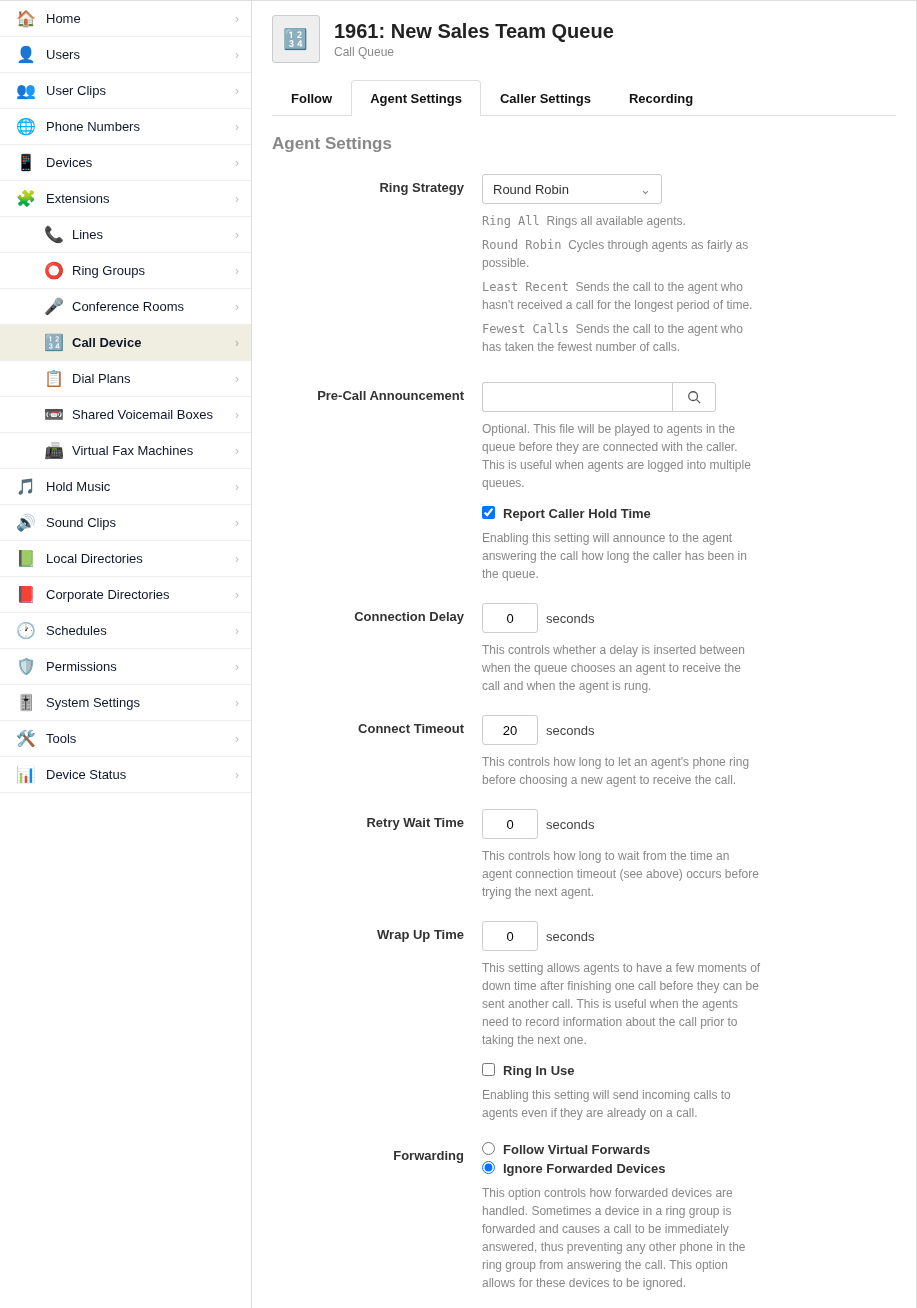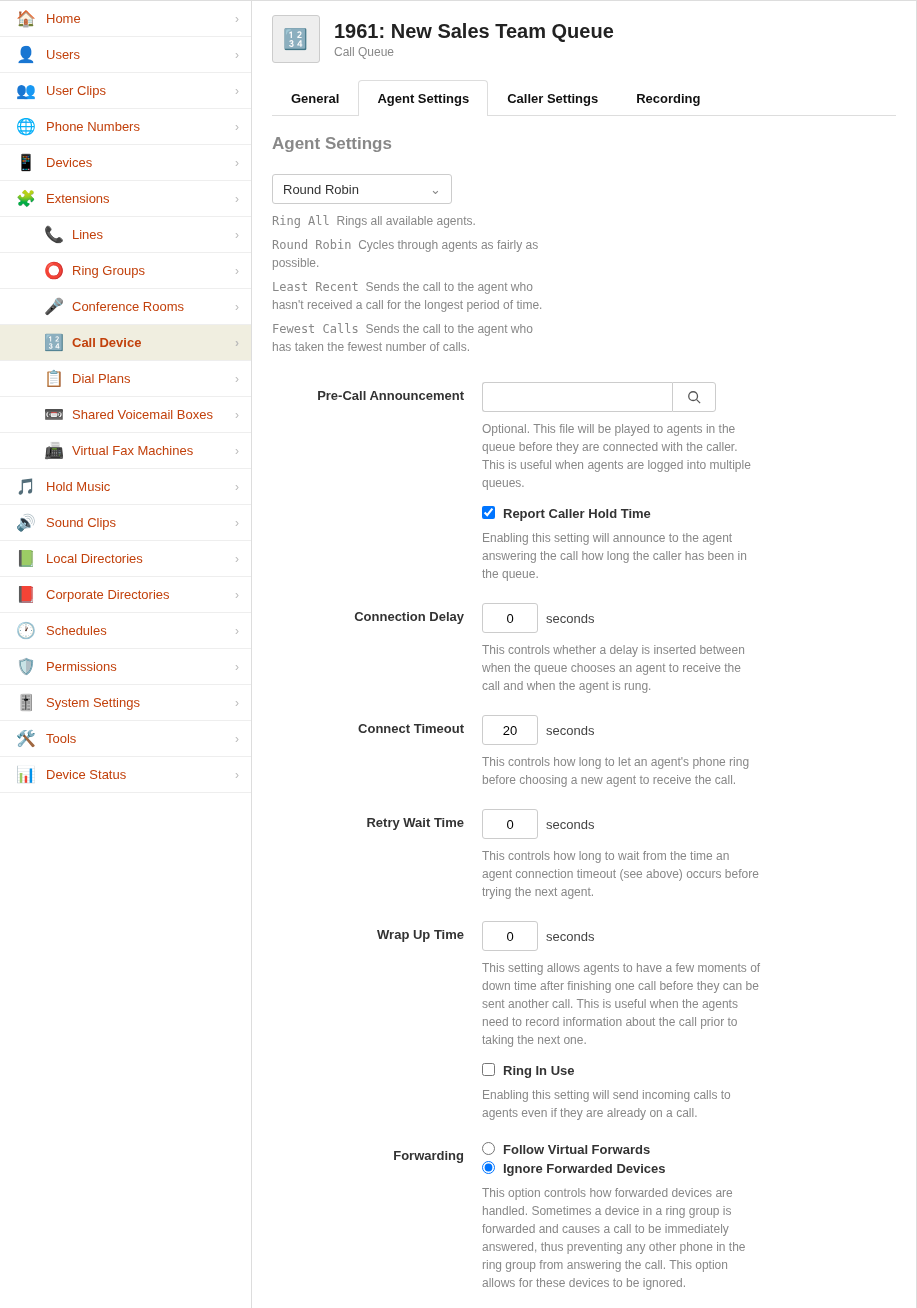--- a/index.html
+++ b/index.html
@@ -30,21 +30,21 @@
 }
 .nav-item .icon {
   width: 20px;
   height: 20px;
   margin-right: 10px;
   display: flex;
   align-items: center;
   justify-content: center;
   font-size: 16px;
 }
-.nav-item .label { flex: 1; color: #c2410c; }
+.nav-item .label { flex: 1; color: #0f172a; }
 .nav-item.sub { padding-left: 44px; }
 .nav-item.sub .icon { margin-right: 8px; }
 .nav-item.active {
   background: #f0eee0;
   font-weight: 600;
 }
 .chevron {
   color: #bbb;
   font-size: 12px;
 }
@@ -272,29 +272,30 @@
 <div class="main">
   <div class="header">
     <div class="header-icon">🔢</div>
     <div>
       <div class="header-title">1961: New Sales Team Queue</div>
       <div class="header-sub">Call Queue</div>
     </div>
   </div>
 
   <div class="tabs">
-    <div class="tab">General</div>
+    <div class="tab">Follow</div>
     <div class="tab active">Agent Settings</div>
     <div class="tab">Caller Settings</div>
     <div class="tab">Recording</div>
   </div>
 
   <div class="section-title">Agent Settings</div>
 
   <div class="form-row">
+    <div class="form-label">Ring Strategy</div>
     <div class="form-ctrl">
       <div class="select">
         <span>Round Robin</span>
         <span style="color:#888">⌄</span>
       </div>
       <div class="help">
         <div class="help-block"><span class="mono">Ring All</span>&nbsp;&nbsp;<span>Rings all available agents.</span></div>
         <div class="help-block"><span class="mono">Round Robin</span>&nbsp;&nbsp;<span>Cycles through agents as fairly as possible.</span></div>
         <div class="help-block"><span class="mono">Least Recent</span>&nbsp;&nbsp;<span>Sends the call to the agent who hasn't received a call for the longest period of time.</span></div>
         <div class="help-block"><span class="mono">Fewest Calls</span>&nbsp;&nbsp;<span>Sends the call to the agent who has taken the fewest number of calls.</span></div>

